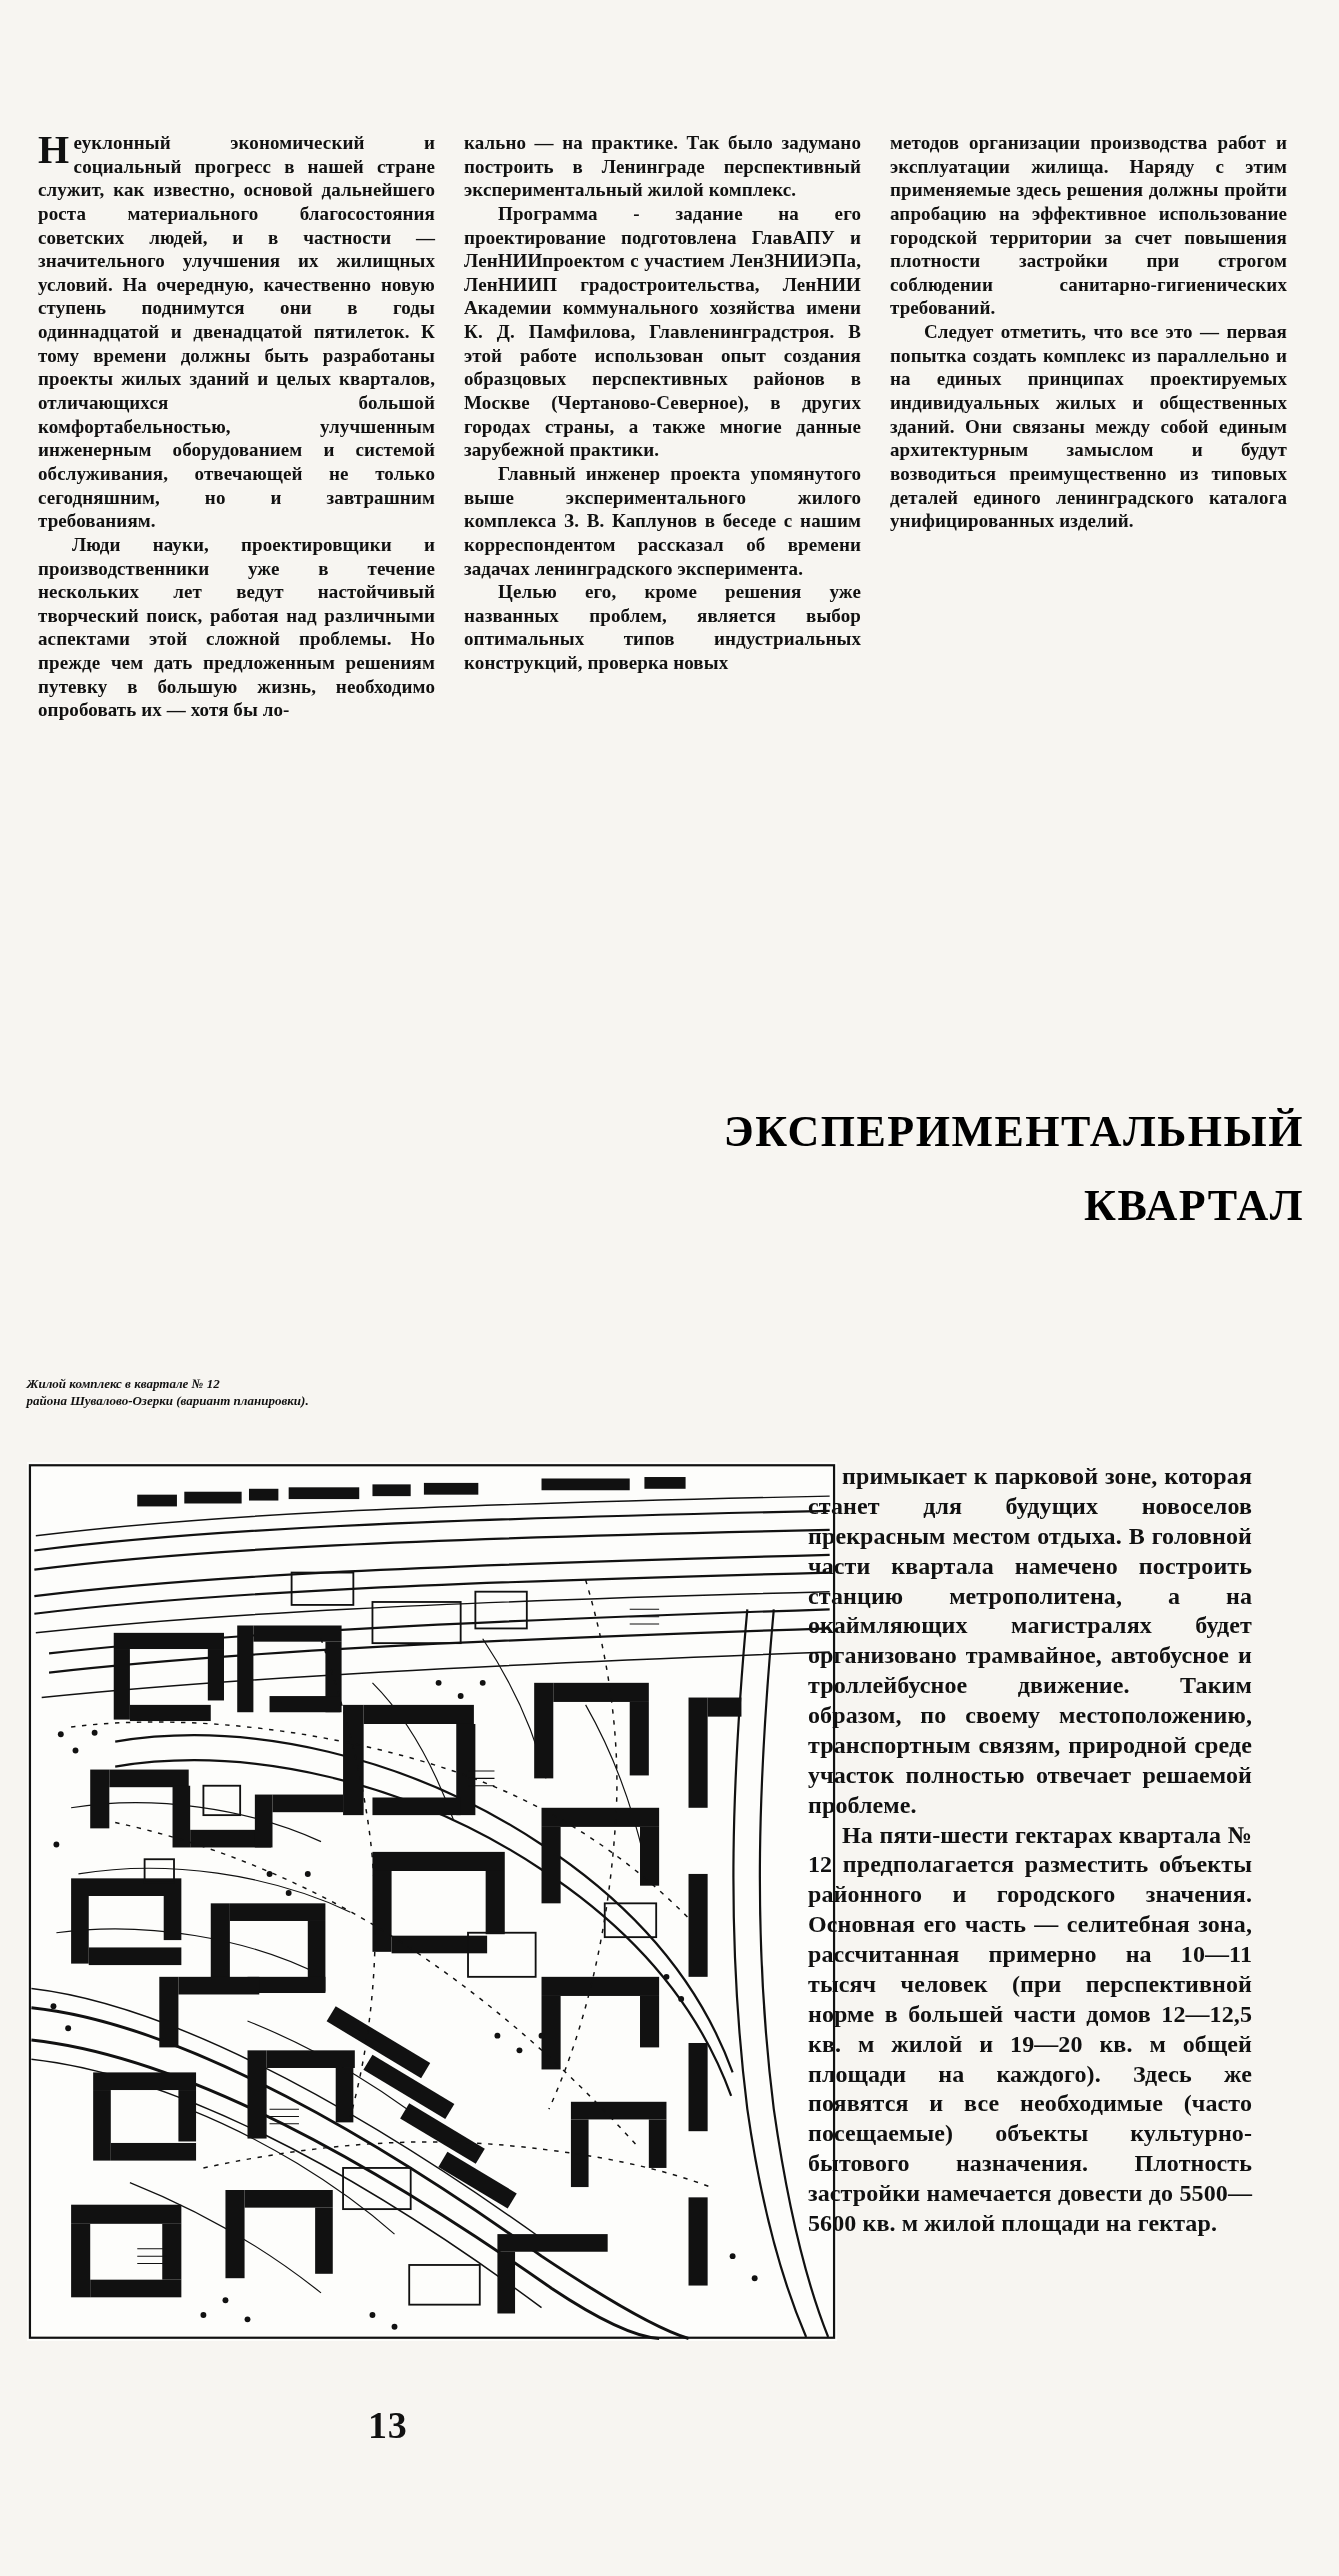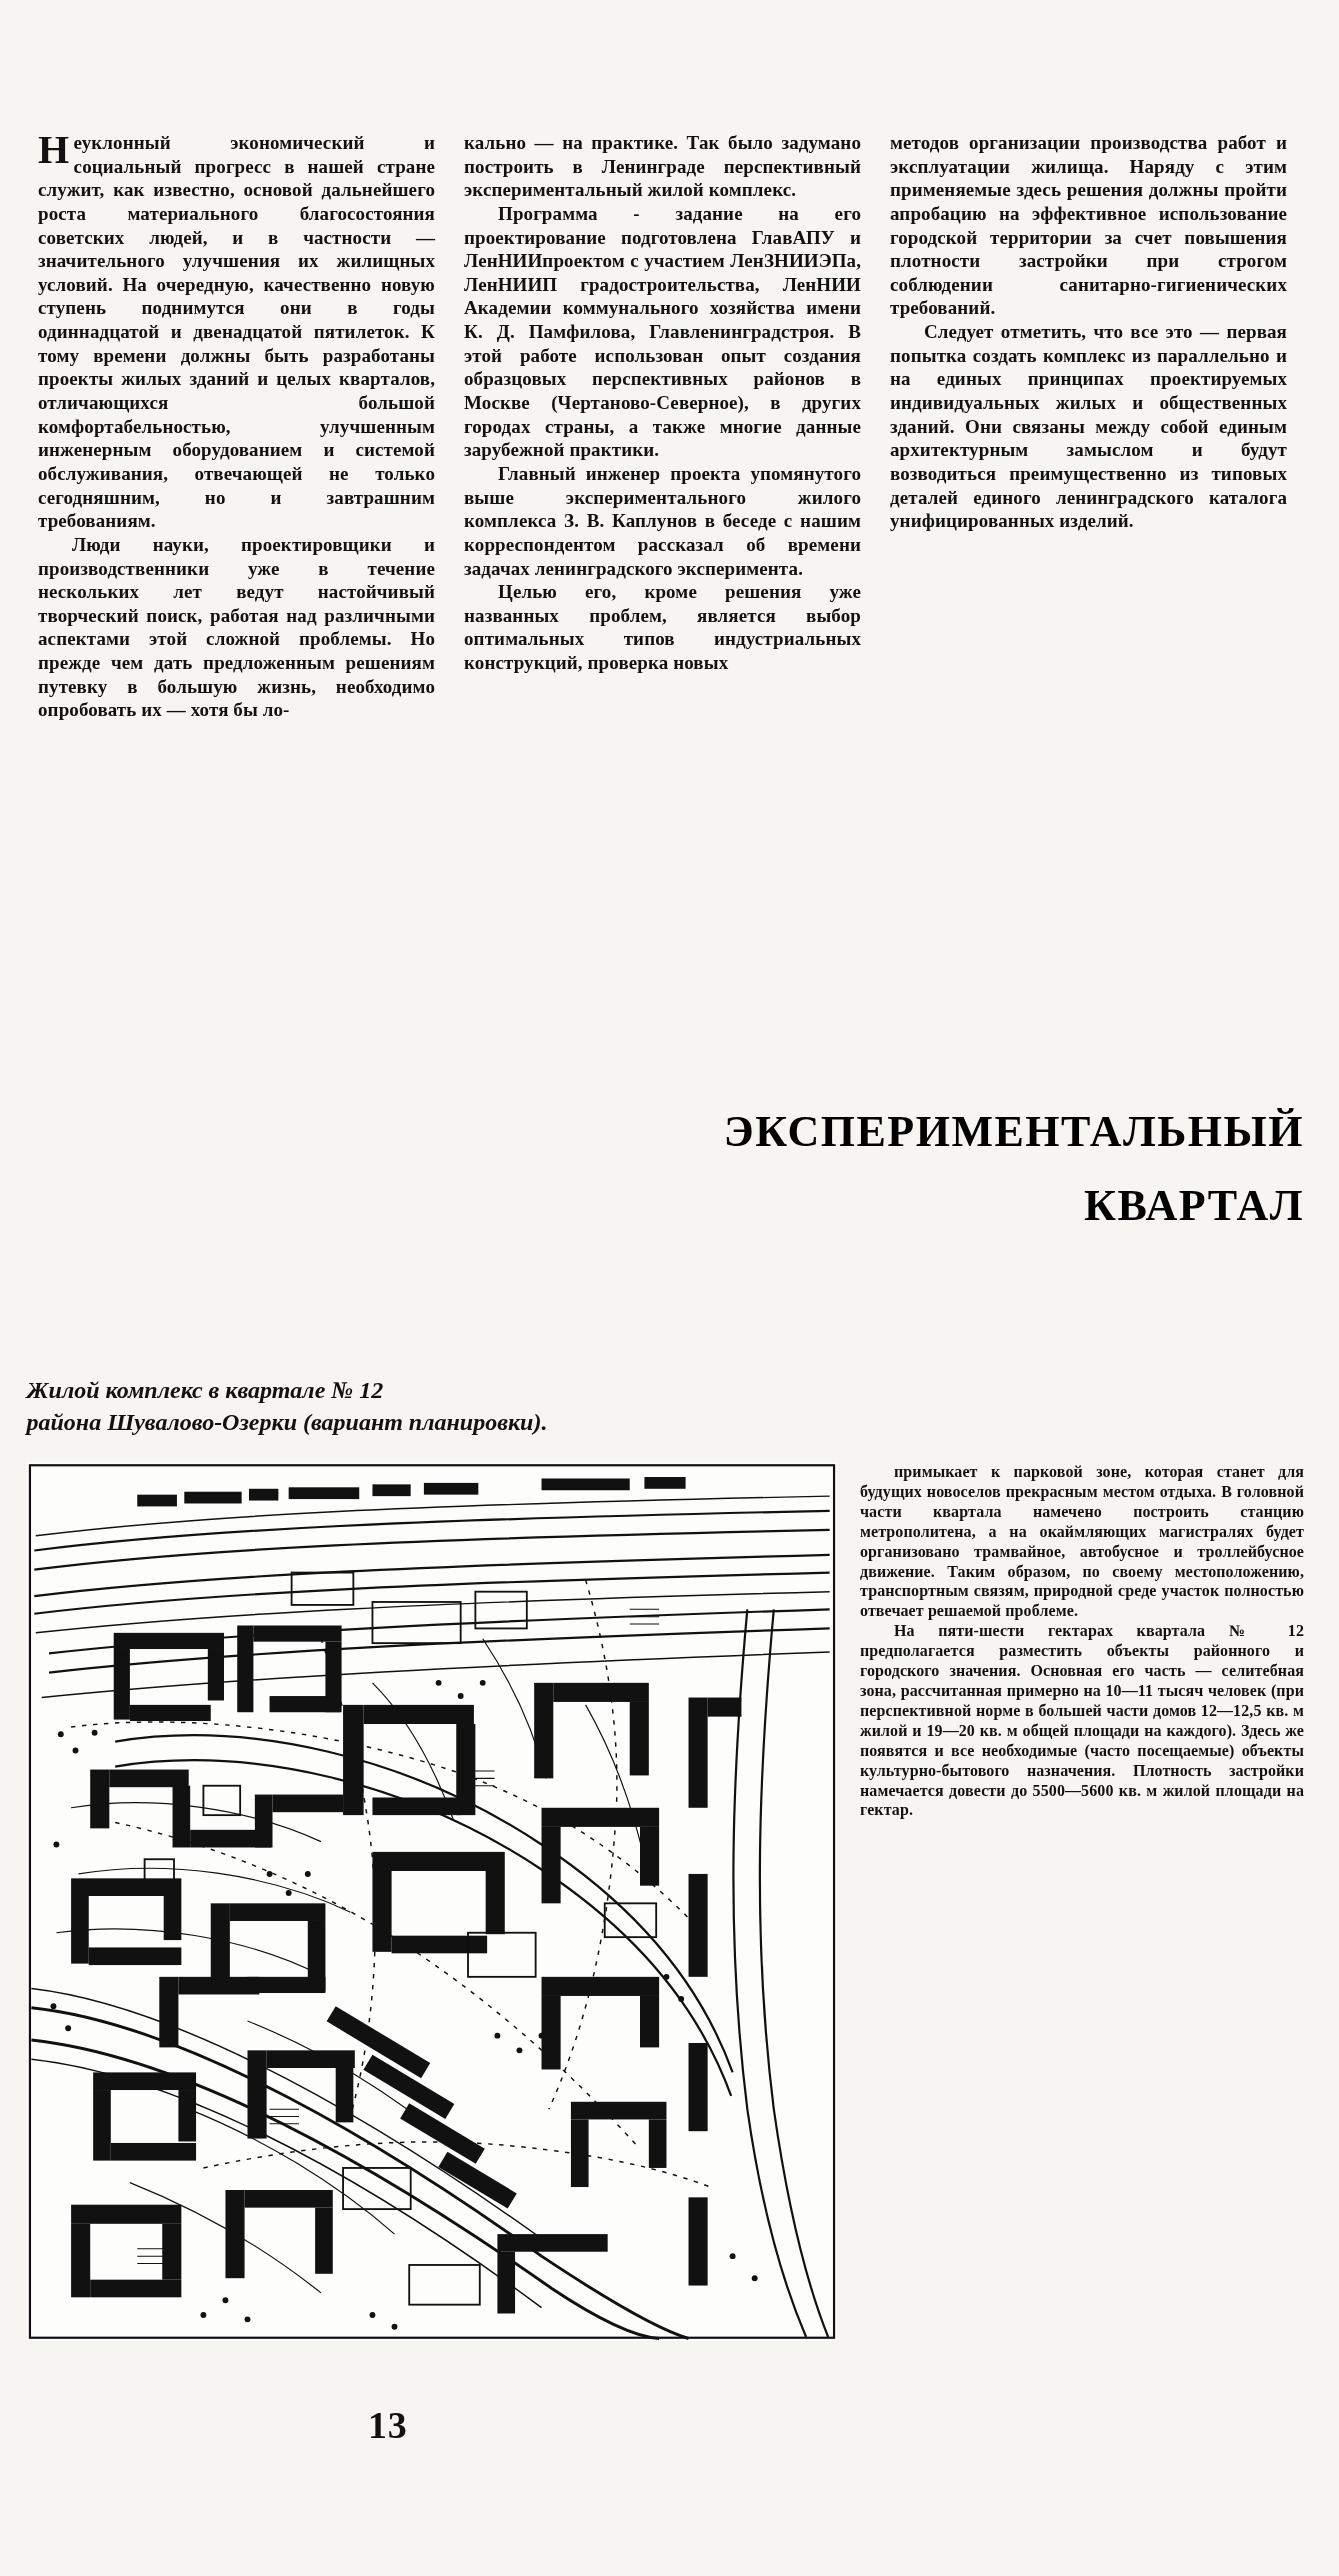--- a/index.html
+++ b/index.html
@@ -76,44 +76,44 @@
 
   
   .caption {
     position: absolute;
     left: 26.5px;
     top: 1375px;
     width: 735px;
     font-family: "Liberation Serif", serif;
     font-style: italic;
     font-weight: bold;
-    font-size: 24px;
+    font-size: 13px;
     line-height: 1.33;
     color: #111;
   }
 
   
   .map-figure {
     position: absolute;
     left: 26.5px;
     top: 1462px;
     width: 810px;
     height: 879px;
     background: #fdfdfb;
     overflow: hidden;
   }
   .map-figure svg { display: block; }
 
   
   .lower-col {
     position: absolute;
-    left: 860px;
+    left: 808px;
     top: 1462px;
     width: 444px;
-    font-size: 16px;
+    font-size: 24px;
     line-height: 1.245;
     text-align: justify;
     font-weight: bold;
     letter-spacing: 0.1px;
   }
   .lower-col p {
     margin: 0;
     text-indent: 34px;
   }
 

